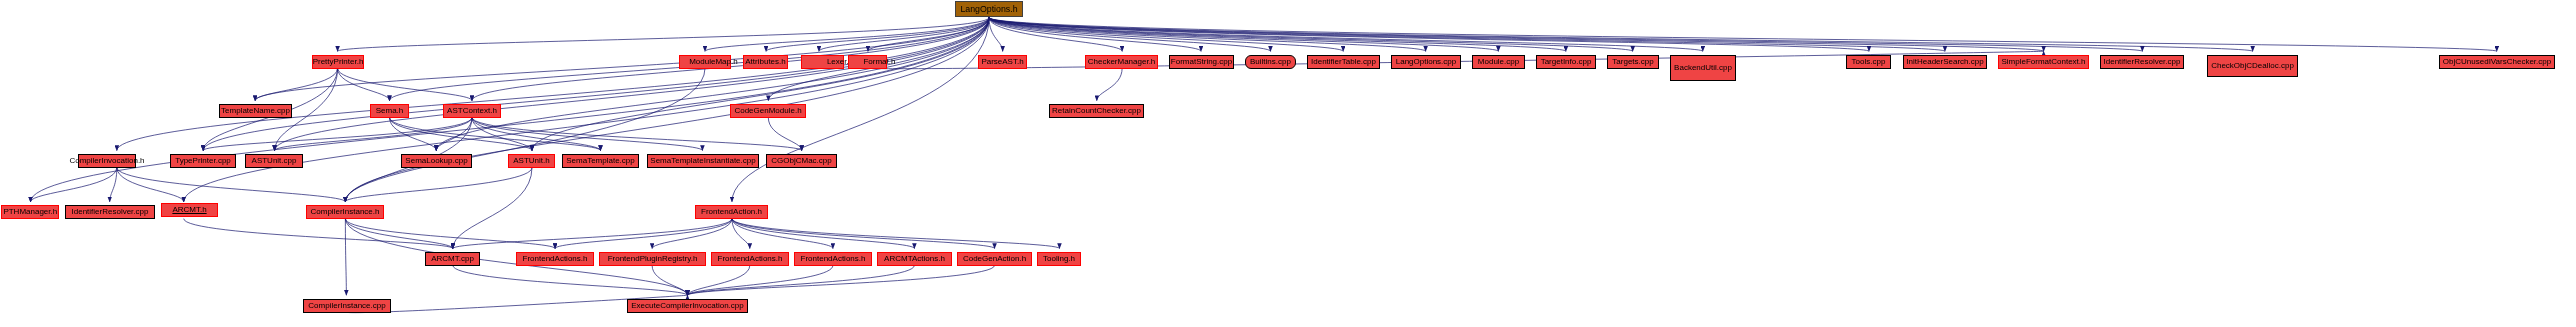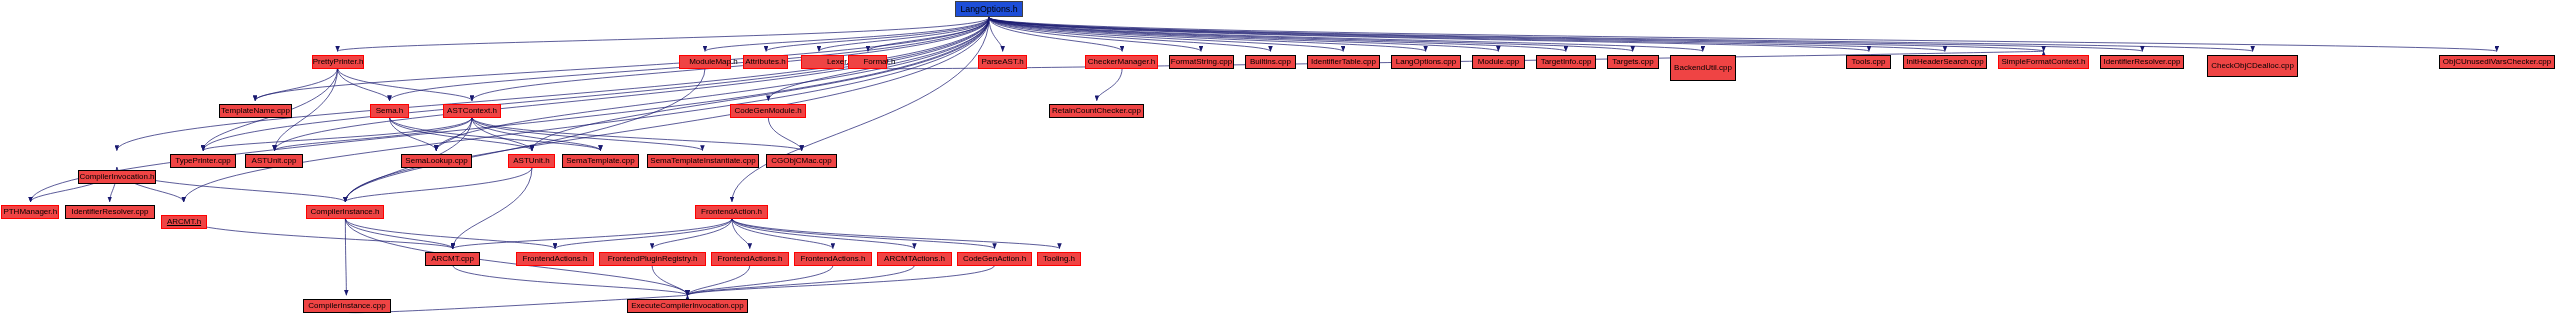--- a/index.html
+++ b/index.html
@@ -37,21 +37,21 @@
     line-height: 1;
     color: #000000;
     white-space: nowrap;
     padding: 0 3.2px;
     z-index: 5;
   }
   .node.red {
     border-color: #ff0000;
   }
   .node.root {
-    background: #1d4ed8;
+    background: #a16207;
     border: 0.6px solid #404040;
     height: 16px;
     font-size: 8.8px;
   }
   .node .lbl {
     display: block;
   }
 </style>
 </head>
 <body>
@@ -167,21 +167,21 @@
       </div>
       <div class="node red" style="left: 978px; top: 55px; width: 49px; height: 13.6px;">
         <span class="lbl">ParseAST.h</span>
       </div>
       <div class="node red" style="left: 1085px; top: 55px; width: 73px; height: 13.6px;">
         <span class="lbl">CheckerManager.h</span>
       </div>
       <div class="node" style="left: 1169px; top: 55px; width: 65px; height: 13.6px;">
         <span class="lbl">FormatString.cpp</span>
       </div>
-      <div class="node" style="left: 1245px; top: 55px; width: 51px; height: 13.6px;">
+      <div class="node" style="left: 1245px; top: 55px; width: 51px; height: 13.6px; border-radius: 6px;">
         <span class="lbl">Builtins.cpp</span>
       </div>
       <div class="node" style="left: 1307px; top: 55px; width: 73px; height: 13.6px;">
         <span class="lbl">IdentifierTable.cpp</span>
       </div>
       <div class="node" style="left: 1391px; top: 55px; width: 70px; height: 13.6px;">
         <span class="lbl">LangOptions.cpp</span>
       </div>
       <div class="node" style="left: 1472px; top: 55px; width: 53px; height: 13.6px;">
         <span class="lbl">Module.cpp</span>
@@ -221,21 +221,21 @@
       </div>
       <div class="node red" style="left: 443px; top: 104px; width: 58px; height: 13.6px;">
         <span class="lbl">ASTContext.h</span>
       </div>
       <div class="node red" style="left: 730px; top: 104px; width: 76px; height: 13.6px;">
         <span class="lbl">CodeGenModule.h</span>
       </div>
       <div class="node" style="left: 1049px; top: 104px; width: 95px; height: 13.6px;">
         <span class="lbl">RetainCountChecker.cpp</span>
       </div>
-      <div class="node" style="left: 78px; top: 154px; width: 78px; height: 13.6px; margin-top: 16px;">
+      <div class="node" style="left: 78px; top: 154px; width: 58px; height: 13.6px;">
         <span class="lbl">CompilerInvocation.h</span>
       </div>
       <div class="node" style="left: 170px; top: 154px; width: 66px; height: 13.6px;">
         <span class="lbl">TypePrinter.cpp</span>
       </div>
       <div class="node" style="left: 245px; top: 154px; width: 58px; height: 13.6px;">
         <span class="lbl">ASTUnit.cpp</span>
       </div>
       <div class="node" style="left: 401px; top: 154px; width: 71px; height: 13.6px;">
         <span class="lbl">SemaLookup.cpp</span>
@@ -251,21 +251,21 @@
       </div>
       <div class="node" style="left: 766px; top: 154px; width: 71px; height: 13.6px;">
         <span class="lbl">CGObjCMac.cpp</span>
       </div>
       <div class="node red" style="left: 1.3px; top: 205px; width: 58px; height: 13.6px;">
         <span class="lbl">PTHManager.h</span>
       </div>
       <div class="node" style="left: 65px; top: 205px; width: 90px; height: 13.6px;">
         <span class="lbl">IdentifierResolver.cpp</span>
       </div>
-      <div class="node red" style="left: 161px; top: 215px; width: 46px; height: 13.6px; text-decoration: underline;">
+      <div class="node red" style="left: 161px; top: 203px; width: 57px; height: 13.6px; text-decoration: underline;">
         <span class="lbl">ARCMT.h</span>
       </div>
       <div class="node red" style="left: 306px; top: 205px; width: 78px; height: 13.6px;">
         <span class="lbl">CompilerInstance.h</span>
       </div>
       <div class="node red" style="left: 695px; top: 205px; width: 73px; height: 13.6px;">
         <span class="lbl">FrontendAction.h</span>
       </div>
       <div class="node" style="left: 425px; top: 252px; width: 55px; height: 13.6px;">
         <span class="lbl">ARCMT.cpp</span>

